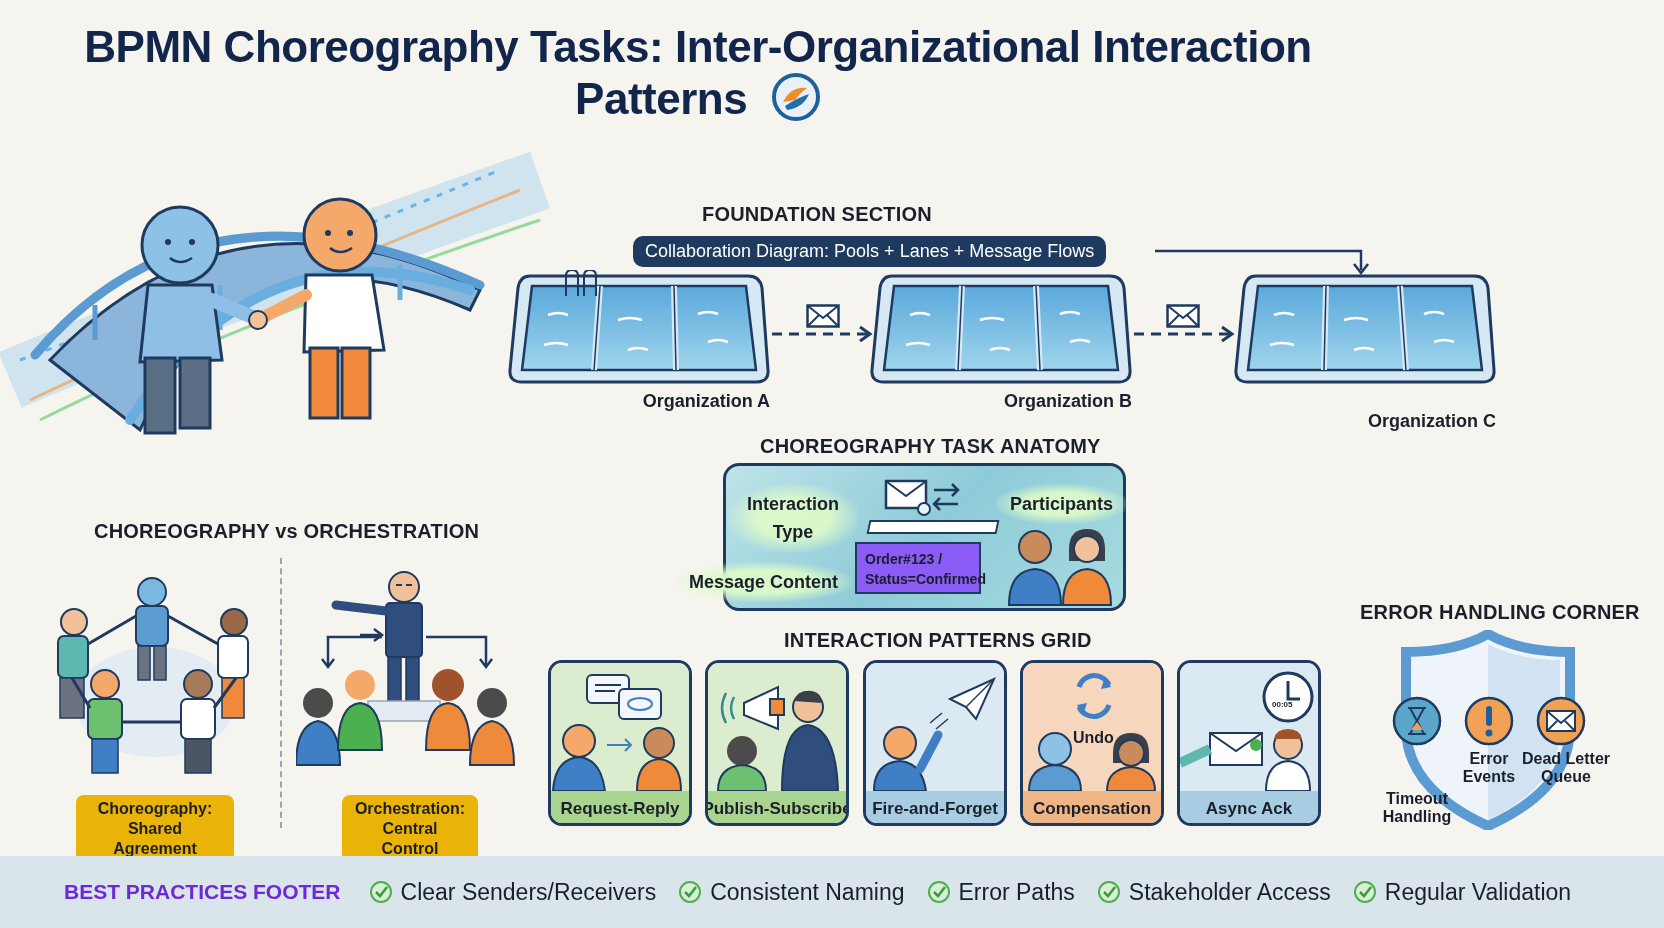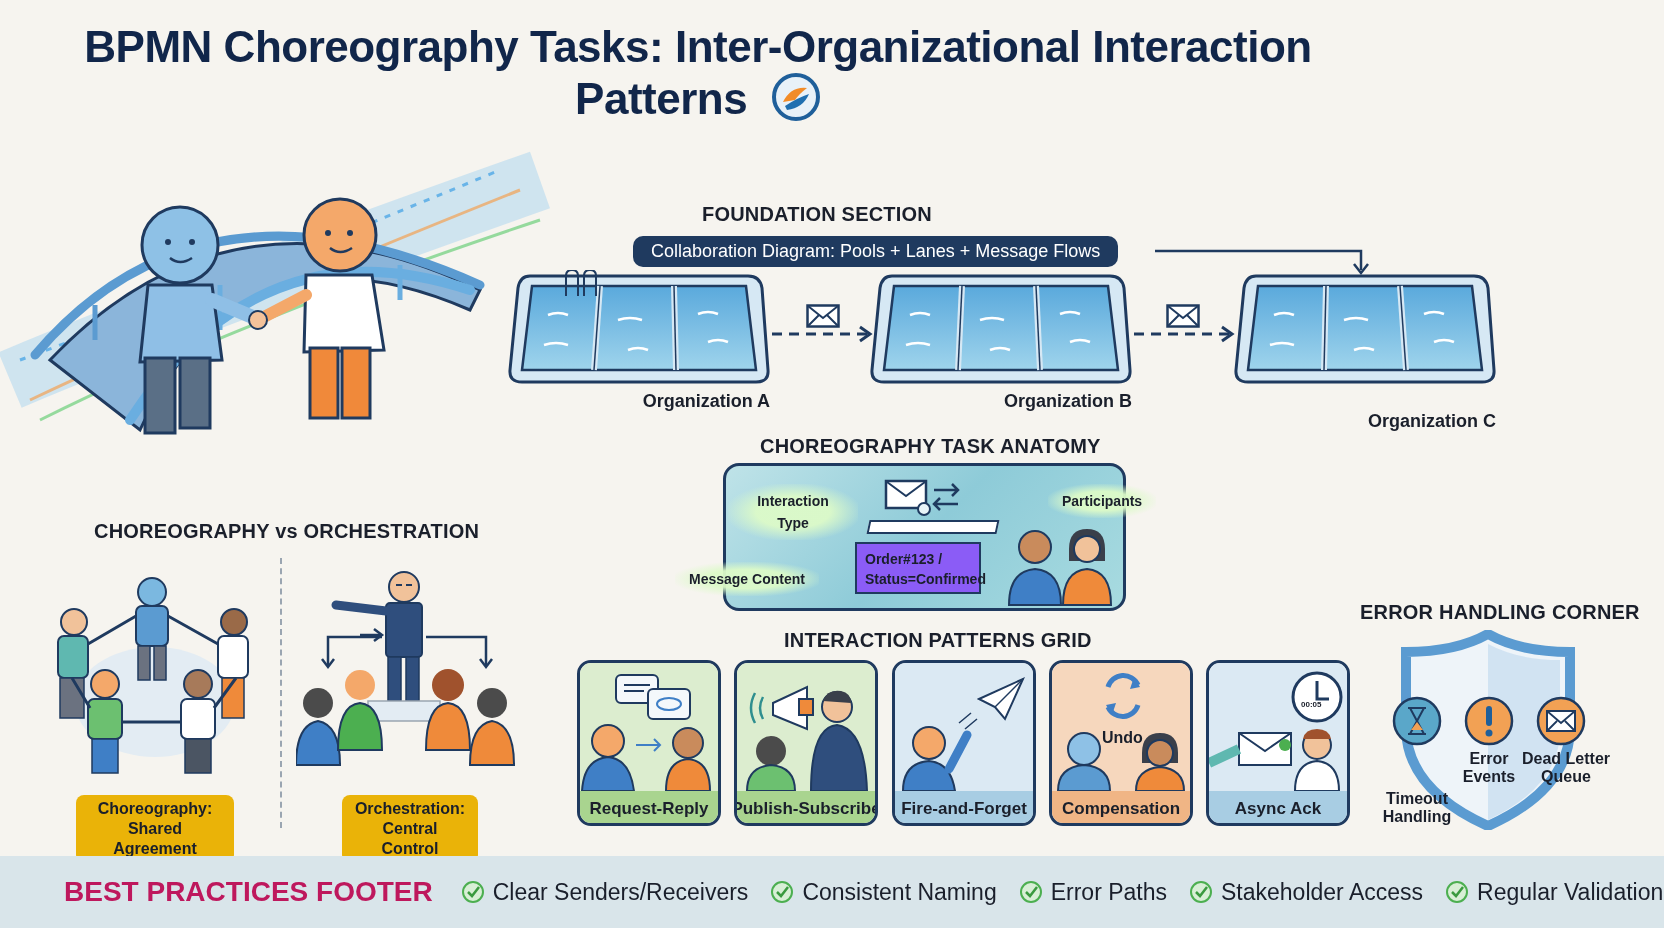--- a/index.html
+++ b/index.html
@@ -16,59 +16,59 @@
     font-size: 44px; font-weight: 700; color: #11264a; letter-spacing: -0.5px;
   }
   .title-logo { display: inline-block; vertical-align: middle; margin-left: 12px; }
   .section-heading {
     font-size: 20px; font-weight: 700; color: #1a1f2b; letter-spacing: 0.2px;
     white-space: nowrap;
   }
   
   .collab-pill {
     background: #1f3a5f; color: #fff; border-radius: 10px;
-    font-size: 18px; padding: 5px 18px; white-space: nowrap;
+    font-size: 18px; padding: 5px 12px; white-space: nowrap;
   }
   .pool-label { font-size: 18px; font-weight: 700; color: #1a1f2b; text-align: right; white-space: nowrap; }
   
   .anatomy-box {
     border: 3px solid #1f3a5f; border-radius: 16px;
     background: linear-gradient(135deg, #bfe3e8 0%, #8ecbd8 50%, #a8dbe0 100%);
   }
   .glow-label {
-    font-size: 14px; font-weight: 700; color: #1a1f2b;
+    font-size: 18px; font-weight: 700; color: #1a1f2b;
     background: radial-gradient(ellipse at center, rgba(220,250,200,0.95) 40%, rgba(200,240,180,0) 75%);
-    padding: 6px 14px; text-align: center; line-height: 22px;
+    padding: 6px 14px; text-align: center; line-height: 28px;
   }
   .msg-card {
     background: #8b5cf6; border: 2px solid #1f3a5f; font-size: 14px; font-weight: 600;
     padding: 5px 8px; line-height: 20px; color: #1a1f2b;
   }
   
   .pattern-card {
     border: 3px solid #1f3a5f; border-radius: 14px; overflow: hidden;
-    width: 144px; height: 166px; margin-left: 29px;
+    width: 144px; height: 166px;
   }
   .pattern-art { height: 128px; position: relative; }
   .pattern-label {
     height: 35px; font-size: 17px; font-weight: 700; color: #1a1f2b;
     display: flex; align-items: center; justify-content: center; white-space: nowrap;
   }
   
   .caption-box {
     background: #eab308; border-radius: 8px; font-size: 16px; font-weight: 600;
     text-align: center; line-height: 20px; padding: 4px 10px; color: #1a1f2b;
   }
   .err-label { font-size: 16px; font-weight: 600; text-align: center; line-height: 18px; color: #1a1f2b; }
   
   .footer {
     left: 0; top: 856px; width: 1664px; height: 72px; background: #d9e5ea;
     display: flex; align-items: center; padding-left: 64px; gap: 0;
   }
-  .footer-title { font-size: 28px; font-weight: 700; color: #be185d; margin-right: 28px; white-space: nowrap; }
+  .footer-title { font-size: 21px; font-weight: 700; color: #6d28d9; margin-right: 28px; white-space: nowrap; }
   .footer-item { display: flex; align-items: center; font-size: 23px; color: #1a1f2b; margin-right: 22px; white-space: nowrap; }
   .footer-item svg { margin-right: 8px; }
 </style>
 </head>
 <body>
 
 <div class="abs title">
   <span>BPMN Choreography Tasks: Inter-Organizational Interaction Patterns</span>
   <span class="title-logo">
     <svg width="50" height="50" viewBox="0 0 50 50">
@@ -189,21 +189,21 @@
     <path d="M40 45 q10 -4 20 0 M110 50 q12 -4 24 0 M190 44 q10 -4 20 0 M36 75 q12 -4 24 0 M120 80 q10 -4 20 0 M200 72 q10 -4 20 0" stroke="#fff" stroke-width="2.5" fill="none"></path>
   </svg>
 </div>
 <div class="abs pool-label" style="left:1234px;top:411px;width:262px;">Organization C</div>
 
 <div class="abs section-heading" style="left:760px;top:435px;">CHOREOGRAPHY TASK ANATOMY</div>
 
 <div class="abs anatomy-box" style="left:723px;top:463px;width:403px;height:148px;"></div>
 
 <div class="abs glow-label" style="left:728px;top:484px;width:130px;">Interaction Type</div>
-<div class="abs glow-label" style="left:1048px;top:484px;text-align:center;">Participants</div>
+<div class="abs glow-label" style="left:996px;top:484px;text-align:center;">Participants</div>
 <div class="abs glow-label" style="left:675px;top:562px;white-space:nowrap;">Message Content</div>
 
 <div class="abs" style="left:884px;top:478px;">
   <svg width="80" height="40">
     <rect x="2" y="3" width="40" height="27" fill="#fff" stroke="#1f3a5f" stroke-width="2.5"></rect>
     <path d="M3 4 L22 18 L41 4" stroke="#1f3a5f" stroke-width="2" fill="none"></path>
     <circle cx="40" cy="31" r="6" fill="#e8f4f8" stroke="#1f3a5f" stroke-width="2"></circle>
     <path d="M50 12 L74 12 M68 6 L74 12 L68 18 M74 26 L50 26 M56 20 L50 26 L56 32" stroke="#1f3a5f" stroke-width="2.5" fill="none"></path>
   </svg>
 </div>

